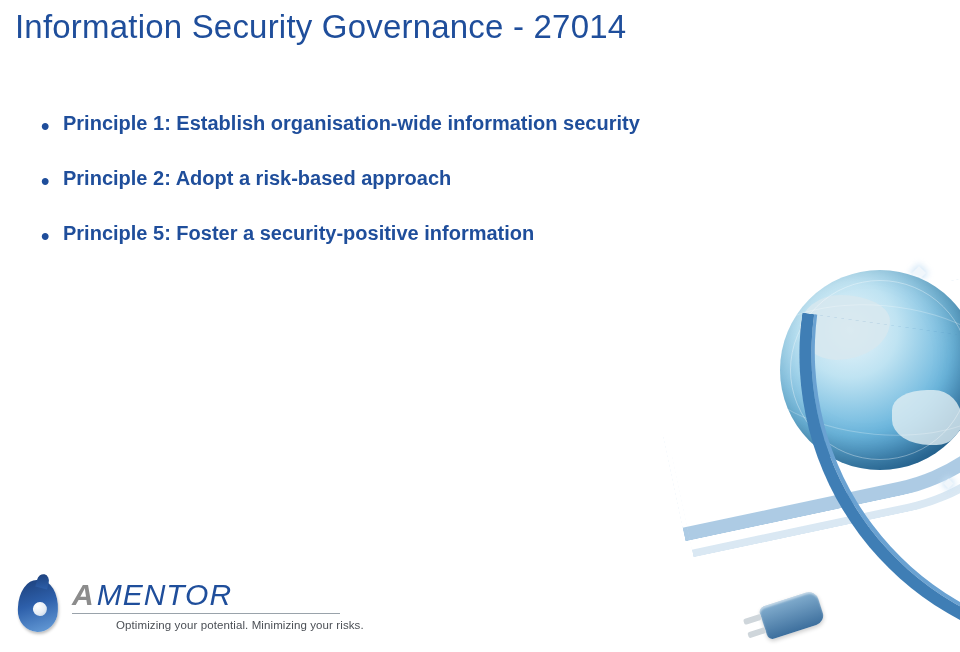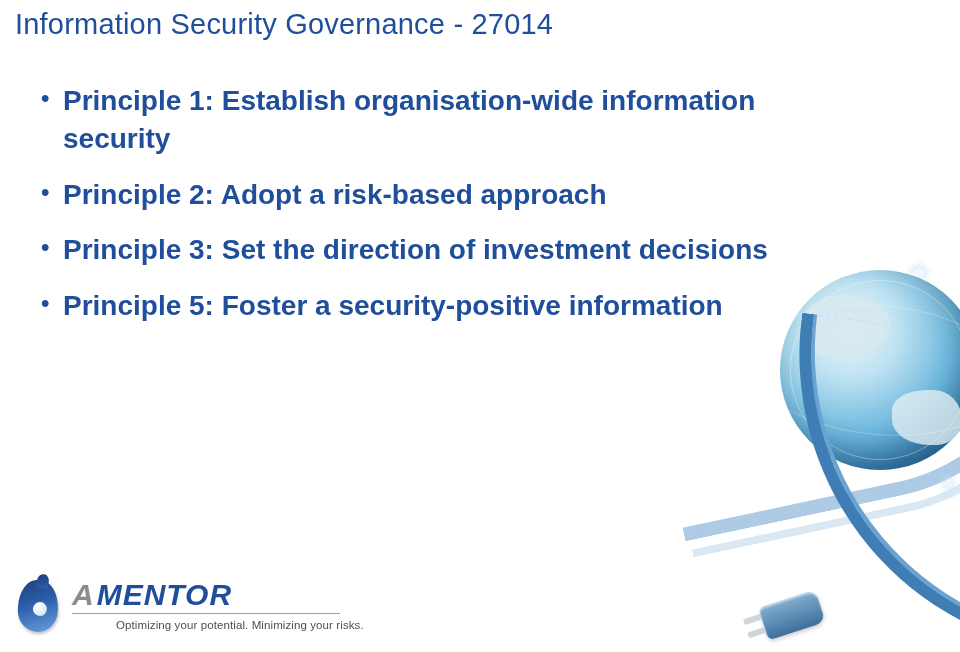--- a/index.html
+++ b/index.html
@@ -1,20 +1,20 @@
 <!DOCTYPE html>
 <html><head>
 <meta charset="utf-8">
 <style>
   * { margin: 0; padding: 0; box-sizing: border-box; }
   html, body { width: 960px; height: 652px; overflow: hidden; font-family: Arial, Helvetica, sans-serif; background: #ffffff; position: relative; }
   .slide { width: 960px; height: 652px; position: relative; }
-  .title { position: absolute; top: 8px; left: 15px; color: #1f4e9b; font-size: 29px; font-weight: 400; letter-spacing: 0.2px; }
+  .title { position: absolute; top: 8px; left: 15px; color: #1f4e9b; font-size: 33px; font-weight: 400; letter-spacing: 0.2px; }
   .bullets { position: absolute; top: 82px; left: 35px; width: 760px; }
-  .bullets li { list-style: none; position: relative; color: #1f4e9b; font-size: 28px; font-weight: bold; line-height: 1.35; margin-bottom: 18px; padding-left: 28px; }
+  .bullets li { list-style: none; position: relative; color: #1f4e9b; font-size: 20px; font-weight: bold; line-height: 1.35; margin-bottom: 18px; padding-left: 28px; margin-top: 28px; }
   .bullets li::before { content: "•"; position: absolute; left: 6px; top: 0; color: #1f4e9b; font-size: 24px; }
 
   
   .globe-wrap { position: absolute; right: -40px; top: 260px; width: 260px; height: 260px; }
   .globe { width: 200px; height: 200px; border-radius: 50%; background: radial-gradient(circle at 35% 30%, #e8f4fa 0%, #bfe3f2 25%, #6bb6dd 55%, #2c7bb5 80%, #104f86 100%); position: absolute; top: 10px; left: 40px; box-shadow: inset -14px -14px 30px rgba(0,0,0,0.25), 0 0 0 2px rgba(255,255,255,0.4); overflow: hidden; }
   .land1 { position: absolute; width: 90px; height: 65px; background: #d7e8ee; top: 25px; left: 20px; border-radius: 45% 55% 60% 40% / 50% 40% 60% 50%; opacity: 0.85; }
   .land2 { position: absolute; width: 70px; height: 55px; background: #e0edf2; bottom: 25px; right: 18px; border-radius: 55% 45% 40% 60% / 40% 60% 50% 50%; opacity: 0.8; }
   .grid-ring { position: absolute; border: 1px solid rgba(255,255,255,0.35); border-radius: 50%; }
   .gr1 { top: 10px; left: 10px; right: 10px; bottom: 10px; }
   .gr2 { top: 35px; left: -30px; width: 260px; height: 130px; border-radius: 50%; border-color: rgba(255,255,255,0.25); transform: rotate(5deg); }
@@ -32,35 +32,34 @@
 
   
   .logo { position: absolute; left: 16px; bottom: 18px; display: flex; align-items: center; gap: 10px; }
   .logo-mark { width: 46px; height: 58px; position: relative; }
   .drop { width: 40px; height: 52px; background: linear-gradient(160deg, #1c3f7a 0%, #2d5faa 45%, #6aa1db 100%); border-radius: 50% 50% 55% 55% / 60% 60% 45% 45%; position: absolute; top: 4px; left: 2px; transform: rotate(2deg); box-shadow: 1px 2px 3px rgba(0,0,0,0.25); }
   .drop::before { content: ""; position: absolute; top: -6px; left: 18px; width: 12px; height: 14px; background: linear-gradient(160deg, #1c3f7a, #2d5faa); border-radius: 50% 50% 0 0; transform: rotate(12deg); }
   .drop-dot { position: absolute; left: 15px; top: 22px; width: 14px; height: 14px; border-radius: 50%; background: radial-gradient(circle at 32% 30%, #ffffff, #e7eef6 55%, #b9cbdf 100%); }
   .logo-text { display: flex; flex-direction: column; }
   .logo-name { display: flex; align-items: baseline; gap: 2px; }
   .name-a { font-size: 30px; font-weight: 700; font-style: italic; color: #8c8c8c; letter-spacing: 1px; line-height: 1; }
-  .name-rest { font-size: 30px; font-weight: 700; font-style: italic; color: #1f4e9b; letter-spacing: 1px; line-height: 1; }
+  .name-rest { font-size: 30px; font-weight: 400; font-style: italic; color: #1f4e9b; letter-spacing: 1px; line-height: 1; }
   .logo-spacer { height: 4px; border-top: 1px solid #9aa3ab; margin: 3px 0 2px; width: 268px; }
   .tagline { font-size: 11.5px; color: #4b4f55; letter-spacing: 0.1px; margin-left: 44px; }
 </style>
 </head>
 <body>
 
 <div class="slide">
 
   <div class="title">Information Security Governance - 27014</div>
 
   <ul class="bullets">
     <li>Principle 1: Establish organisation-wide information security</li>
     <li>Principle 2: Adopt a risk-based approach</li>
-    <li>Principle 3: Set the direction of investment decisions</li>
     <li>Principle 5: Foster a security-positive information</li>
   </ul>
 
   <div class="swoosh"></div>
   <div class="swoosh2"></div>
   <div class="sparkle sp1"></div>
   <div class="sparkle sp2"></div>
   <div class="globe-wrap">
     <div class="globe">
       <div class="land1"></div>

